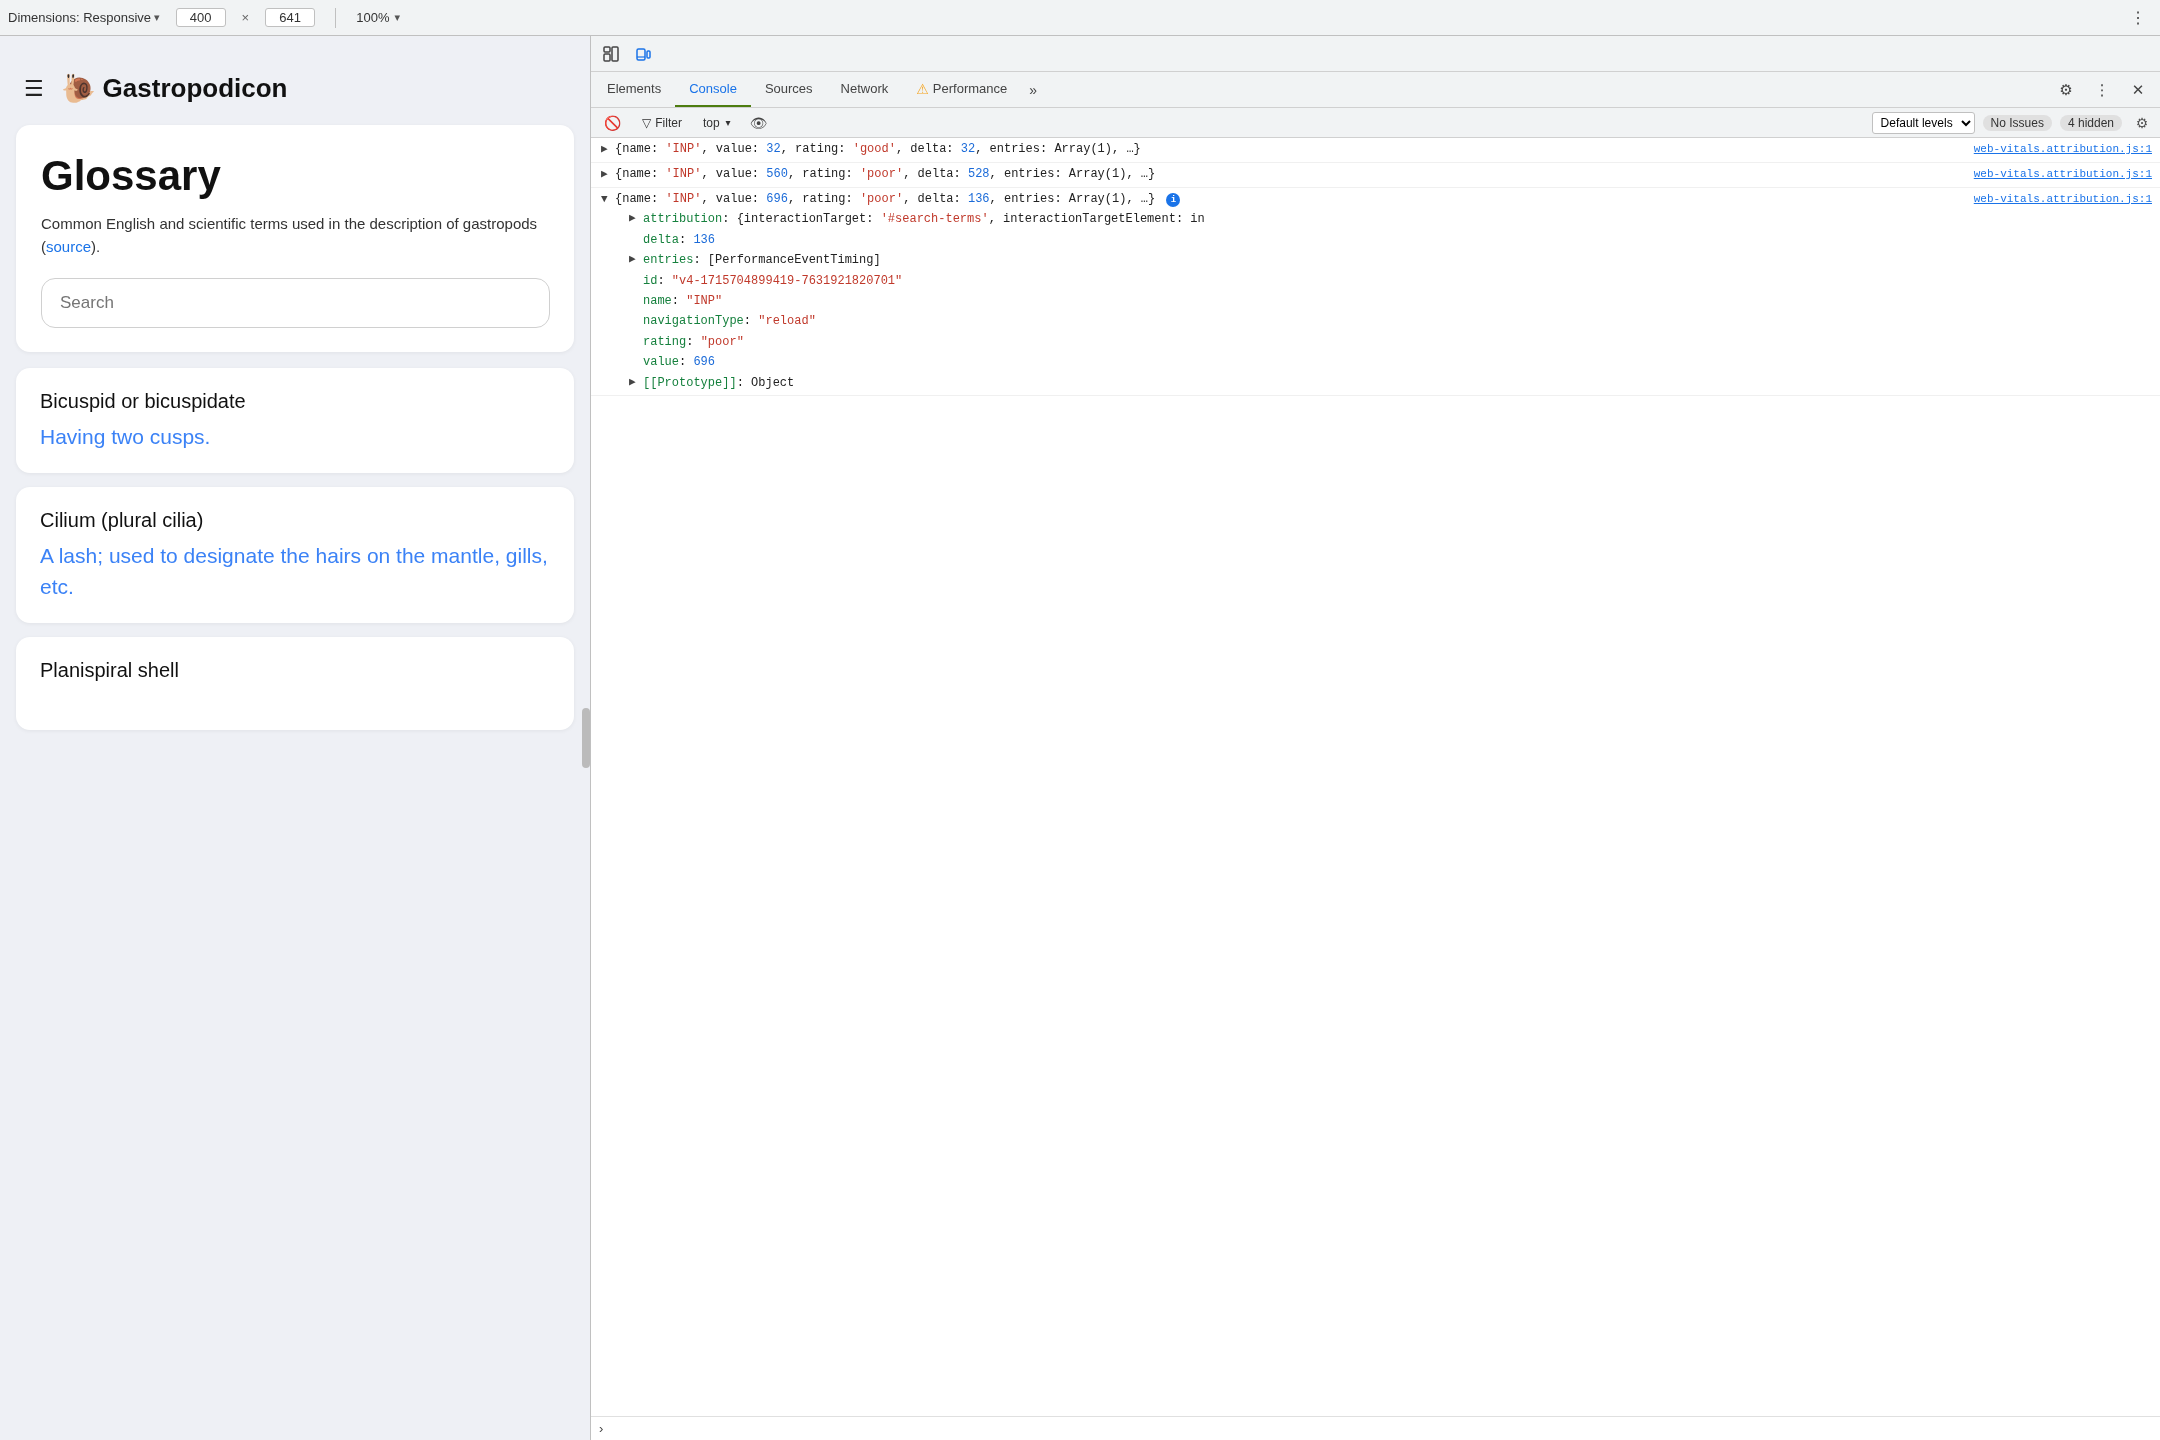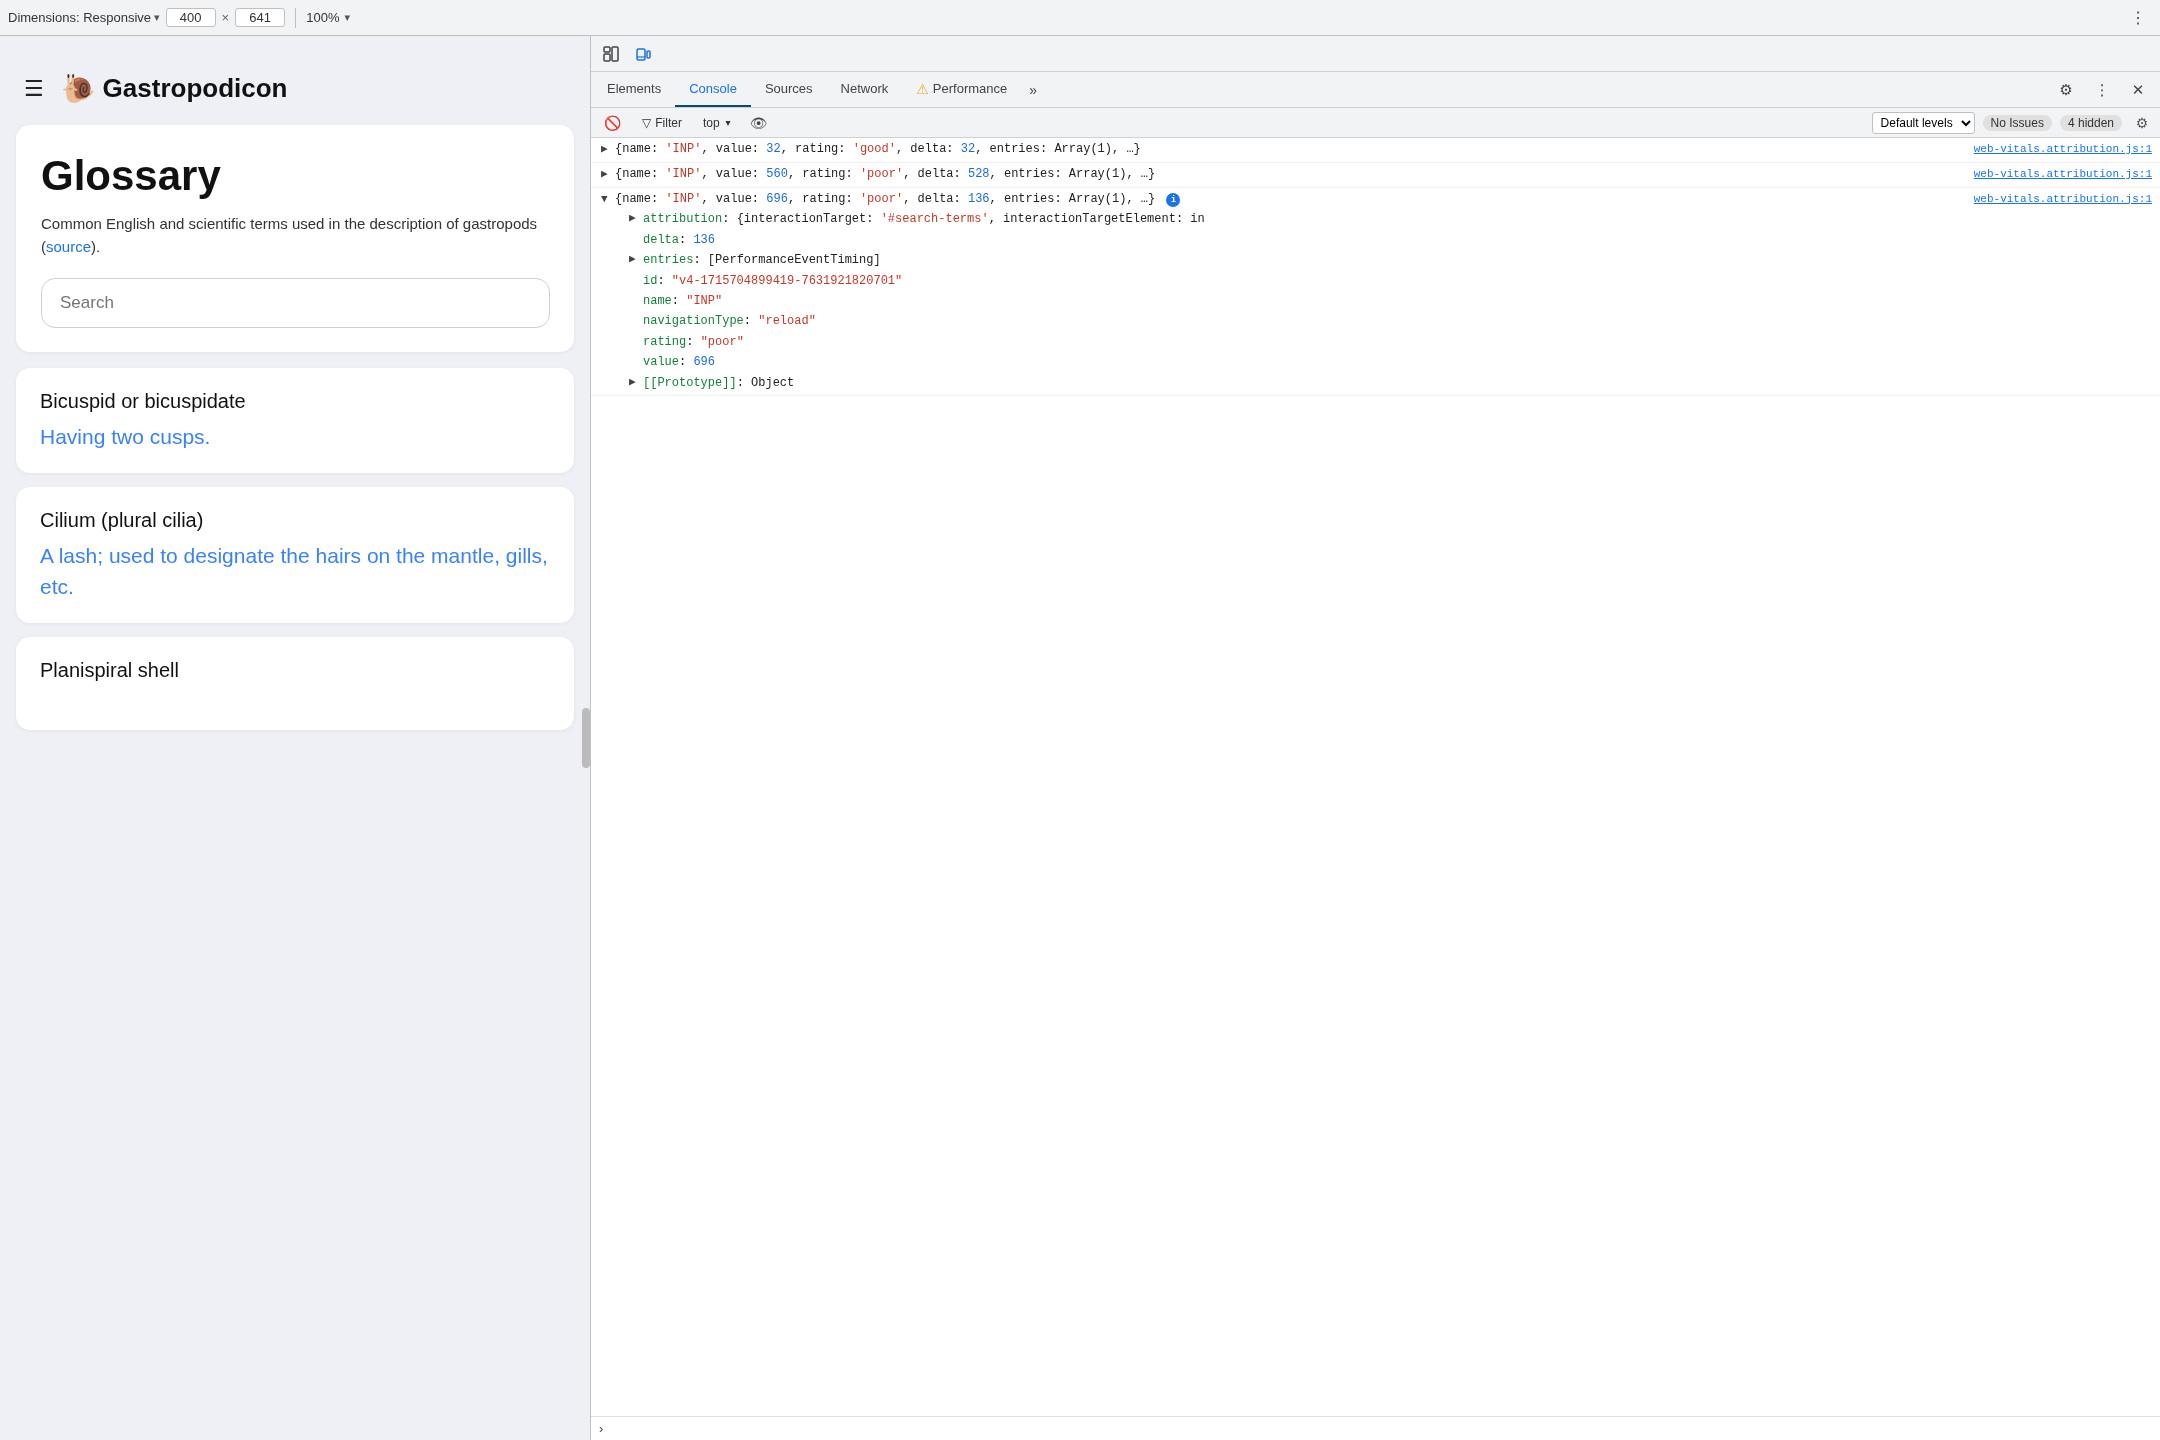--- a/index.html
+++ b/index.html
@@ -20,21 +20,21 @@
       background: #f1f3f4;
       border-bottom: 1px solid #c0c0c0;
       height: 36px;
       padding: 0 8px;
       gap: 6px;
       flex-shrink: 0;
     }
     .top-bar-left {
       display: flex;
       align-items: center;
-      gap: 6px;
+      gap: 16px;
       font-size: 13px;
       color: #333;
     }
     .dimensions-label {
       font-size: 13px;
       color: #333;
     }
     .dim-dropdown {
       display: flex;
       align-items: center;
@@ -253,21 +253,21 @@
       display: flex;
       align-items: center;
       font-size: 13px;
       color: #444;
       cursor: pointer;
       border-bottom: 2px solid transparent;
       white-space: nowrap;
     }
     .dt-tab.active {
       color: #1a73e8;
-      border-bottom: 2px solid #0c4a6e;
+      border-bottom: 2px solid #4d7c0f;
     }
     .dt-tab-more {
       padding: 0 8px;
       display: flex;
       align-items: center;
       cursor: pointer;
       color: #444;
       font-size: 14px;
     }
     .dt-tab-right {

